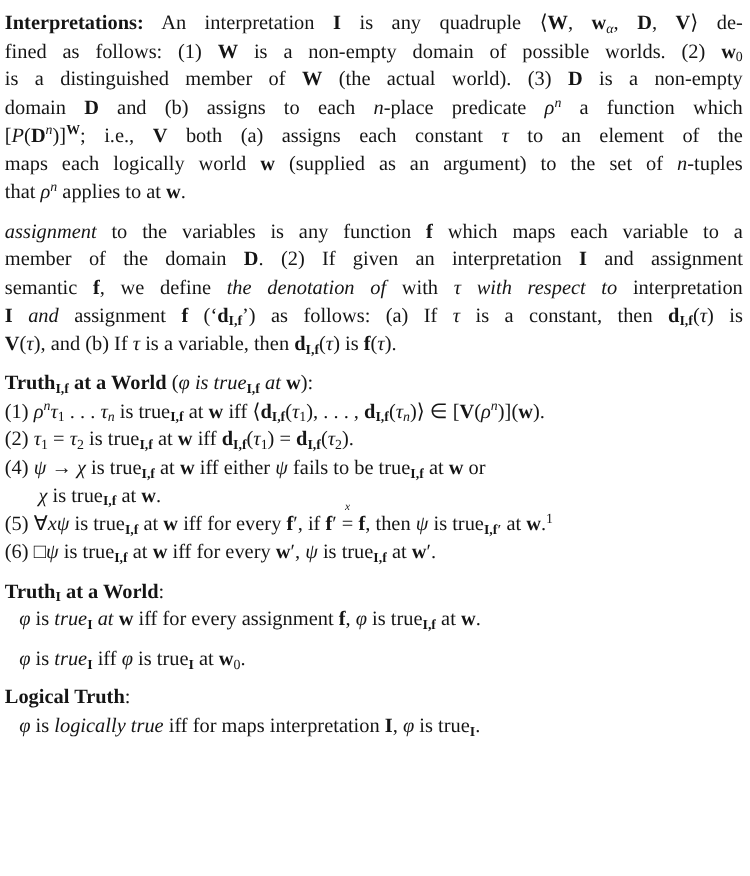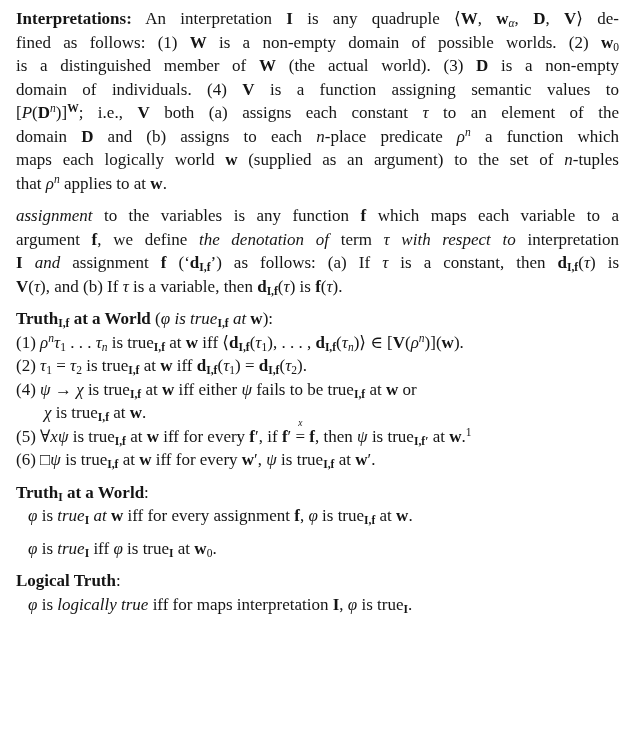--- a/index.html
+++ b/index.html
@@ -4,21 +4,21 @@
 <style>
   html, body { margin: 0; padding: 0; background: #ffffff; }
   body {
     width: 625px;
     color: #151515;
     font-family: "Liberation Serif", "DejaVu Serif", serif;
     font-size: 17px;
     -webkit-font-smoothing: antialiased;
   }
   .page { box-sizing: border-box; width: 625px; padding: 7px 6px 6px 4px; }
-  .block { margin: 0 0 9px 12px; }
+  .block { margin: 0 0 9px 0; font-family: Liberation Serif, serif; }
   .block:last-child { margin-bottom: 0; }
   .line { line-height: 23.5px; min-height: 23.5px; }
   .line.j { text-align: justify; text-align-last: justify; }
   .line.ind1 { padding-left: 28px; }
   .line.ind2 { padding-left: 12px; }
 
   .rt-b { font-weight: bold; }
   .rt-i { font-style: italic; }
   .rt-sub, .rt-bsub, .rt-isub {
     font-size: 0.68em; vertical-align: -0.28em; line-height: 0; letter-spacing: 0;
@@ -37,29 +37,29 @@
   }
 </style>
 </head>
 <body>
 
 <main class="page">
     <div class="block">
       <div class="line j"><span class="rt-b">Interpretations:</span><span> An interpretation </span><span class="rt-b">I</span><span> is any quadruple </span><span>⟨</span><span class="rt-b">W</span><span>, </span><span class="rt-b">w</span><span class="rt-isub">α</span><span>, </span><span class="rt-b">D</span><span>, </span><span class="rt-b">V</span><span>⟩ de-</span></div>
       <div class="line j"><span>fined as follows: (1) </span><span class="rt-b">W</span><span> is a non-empty domain of possible worlds. (2) </span><span class="rt-b">w</span><span class="rt-sub">0</span></div>
       <div class="line j"><span>is a distinguished member of </span><span class="rt-b">W</span><span> (the actual world). (3) </span><span class="rt-b">D</span><span> is a non-empty</span></div>
-      <div class="line j"><span>domain of individuals. (4) </span><span class="rt-b">V</span><span> is a function assigning semantic values to</span></div>
+      <div class="line j"><span>domain </span><span class="rt-b">D</span><span> and (b) assigns to each </span><span class="rt-i">n</span><span>-place predicate </span><span class="rt-i">ρ</span><span class="rt-isup">n</span><span> a function which</span></div>
       <div class="line j"><span>[</span><span class="rt-i">P</span><span>(</span><span class="rt-b">D</span><span class="rt-isup">n</span><span>)]</span><span class="rt-bsup">W</span><span>; i.e., </span><span class="rt-b">V</span><span> both (a) assigns each constant </span><span class="rt-i">τ</span><span> to an element of the</span></div>
-      <div class="line j"><span>domain </span><span class="rt-b">D</span><span> and (b) assigns to each </span><span class="rt-i">n</span><span>-place predicate </span><span class="rt-i">ρ</span><span class="rt-isup">n</span><span> a function which</span></div>
       <div class="line j"><span>maps each logically world </span><span class="rt-b">w</span><span> (supplied as an argument) to the set of </span><span class="rt-i">n</span><span>-tuples</span></div>
       <div class="line"><span>that </span><span class="rt-i">ρ</span><span class="rt-isup">n</span><span> applies to at </span><span class="rt-b">w</span><span>.</span></div>
     </div>
     <div class="block">
       <div class="line j"><span class="rt-i">assignment</span><span> to the variables is any function </span><span class="rt-b">f</span><span> which maps each variable to a</span></div>
-      <div class="line j"><span>argument </span><span class="rt-b">f</span><span>, we define </span><span class="rt-i">the denotation of</span><span> term </span><span class="rt-i">τ</span><span> </span><span class="rt-i">with respect to</span><span> interpretation</span></div>
+      <div class="line j"><span>member of the domain </span><span class="rt-b">D</span><span>. (2) If given an interpretation </span><span class="rt-b">I</span><span> and assignment</span></div>
+      <div class="line j"><span>semantic </span><span class="rt-b">f</span><span>, we define </span><span class="rt-i">the denotation of</span><span> with </span><span class="rt-i">τ</span><span> </span><span class="rt-i">with respect to</span><span> interpretation</span></div>
       <div class="line j"><span class="rt-b">I</span><span> </span><span class="rt-i">and</span><span> assignment </span><span class="rt-b">f</span><span> (‘</span><span class="rt-b">d</span><span class="rt-bsub">I,f</span><span>’) as follows: (a) If </span><span class="rt-i">τ</span><span> is a constant, then </span><span class="rt-b">d</span><span class="rt-bsub">I,f</span><span>(</span><span class="rt-i">τ</span><span>) is</span></div>
       <div class="line"><span class="rt-b">V</span><span>(</span><span class="rt-i">τ</span><span>), and (b) If </span><span class="rt-i">τ</span><span> is a variable, then </span><span class="rt-b">d</span><span class="rt-bsub">I,f</span><span>(</span><span class="rt-i">τ</span><span>) is </span><span class="rt-b">f</span><span>(</span><span class="rt-i">τ</span><span>).</span></div>
     </div>
     <div class="block">
       <div class="line"><span class="rt-b">Truth</span><span class="rt-bsub">I,f</span><span class="rt-b"> at a World</span><span> (</span><span class="rt-i">φ is true</span><span class="rt-bsub">I,f</span><span> </span><span class="rt-i">at</span><span> </span><span class="rt-b">w</span><span>):</span></div>
       <div class="line"><span>(1) </span><span class="rt-i">ρ</span><span class="rt-isup">n</span><span class="rt-i">τ</span><span class="rt-sub">1</span><span> . . . </span><span class="rt-i">τ</span><span class="rt-isub">n</span><span> is true</span><span class="rt-bsub">I,f</span><span> at </span><span class="rt-b">w</span><span> iff ⟨</span><span class="rt-b">d</span><span class="rt-bsub">I,f</span><span>(</span><span class="rt-i">τ</span><span class="rt-sub">1</span><span>), . . . , </span><span class="rt-b">d</span><span class="rt-bsub">I,f</span><span>(</span><span class="rt-i">τ</span><span class="rt-isub">n</span><span>)⟩ ∈ [</span><span class="rt-b">V</span><span>(</span><span class="rt-i">ρ</span><span class="rt-isup">n</span><span>)](</span><span class="rt-b">w</span><span>).</span></div>
       <div class="line"><span>(2) </span><span class="rt-i">τ</span><span class="rt-sub">1</span><span> = </span><span class="rt-i">τ</span><span class="rt-sub">2</span><span> is true</span><span class="rt-bsub">I,f</span><span> at </span><span class="rt-b">w</span><span> iff </span><span class="rt-b">d</span><span class="rt-bsub">I,f</span><span>(</span><span class="rt-i">τ</span><span class="rt-sub">1</span><span>) = </span><span class="rt-b">d</span><span class="rt-bsub">I,f</span><span>(</span><span class="rt-i">τ</span><span class="rt-sub">2</span><span>).</span></div>
       <div class="line"><span>(4) </span><span class="rt-i">ψ</span><span> → </span><span class="rt-i">χ</span><span> is true</span><span class="rt-bsub">I,f</span><span> at </span><span class="rt-b">w</span><span> iff either </span><span class="rt-i">ψ</span><span> fails to be true</span><span class="rt-bsub">I,f</span><span> at </span><span class="rt-b">w</span><span> or</span></div>
       <div class="line ind1"><span class="rt-i">χ</span><span> is true</span><span class="rt-bsub">I,f</span><span> at </span><span class="rt-b">w</span><span>.</span></div>
       <div class="line"><span>(5) ∀</span><span class="rt-i">xψ</span><span> is true</span><span class="rt-bsub">I,f</span><span> at </span><span class="rt-b">w</span><span> iff for every </span><span class="rt-b">f</span><span>′, if </span><span class="rt-b">f</span><span>′ </span><span class="rt-xover"><span class="over">x</span>=</span><span> </span><span class="rt-b">f</span><span>, then </span><span class="rt-i">ψ</span><span> is true</span><span class="rt-bsub">I,f′</span><span> at </span><span class="rt-b">w</span><span>.</span><span class="rt-sup">1</span></div>

